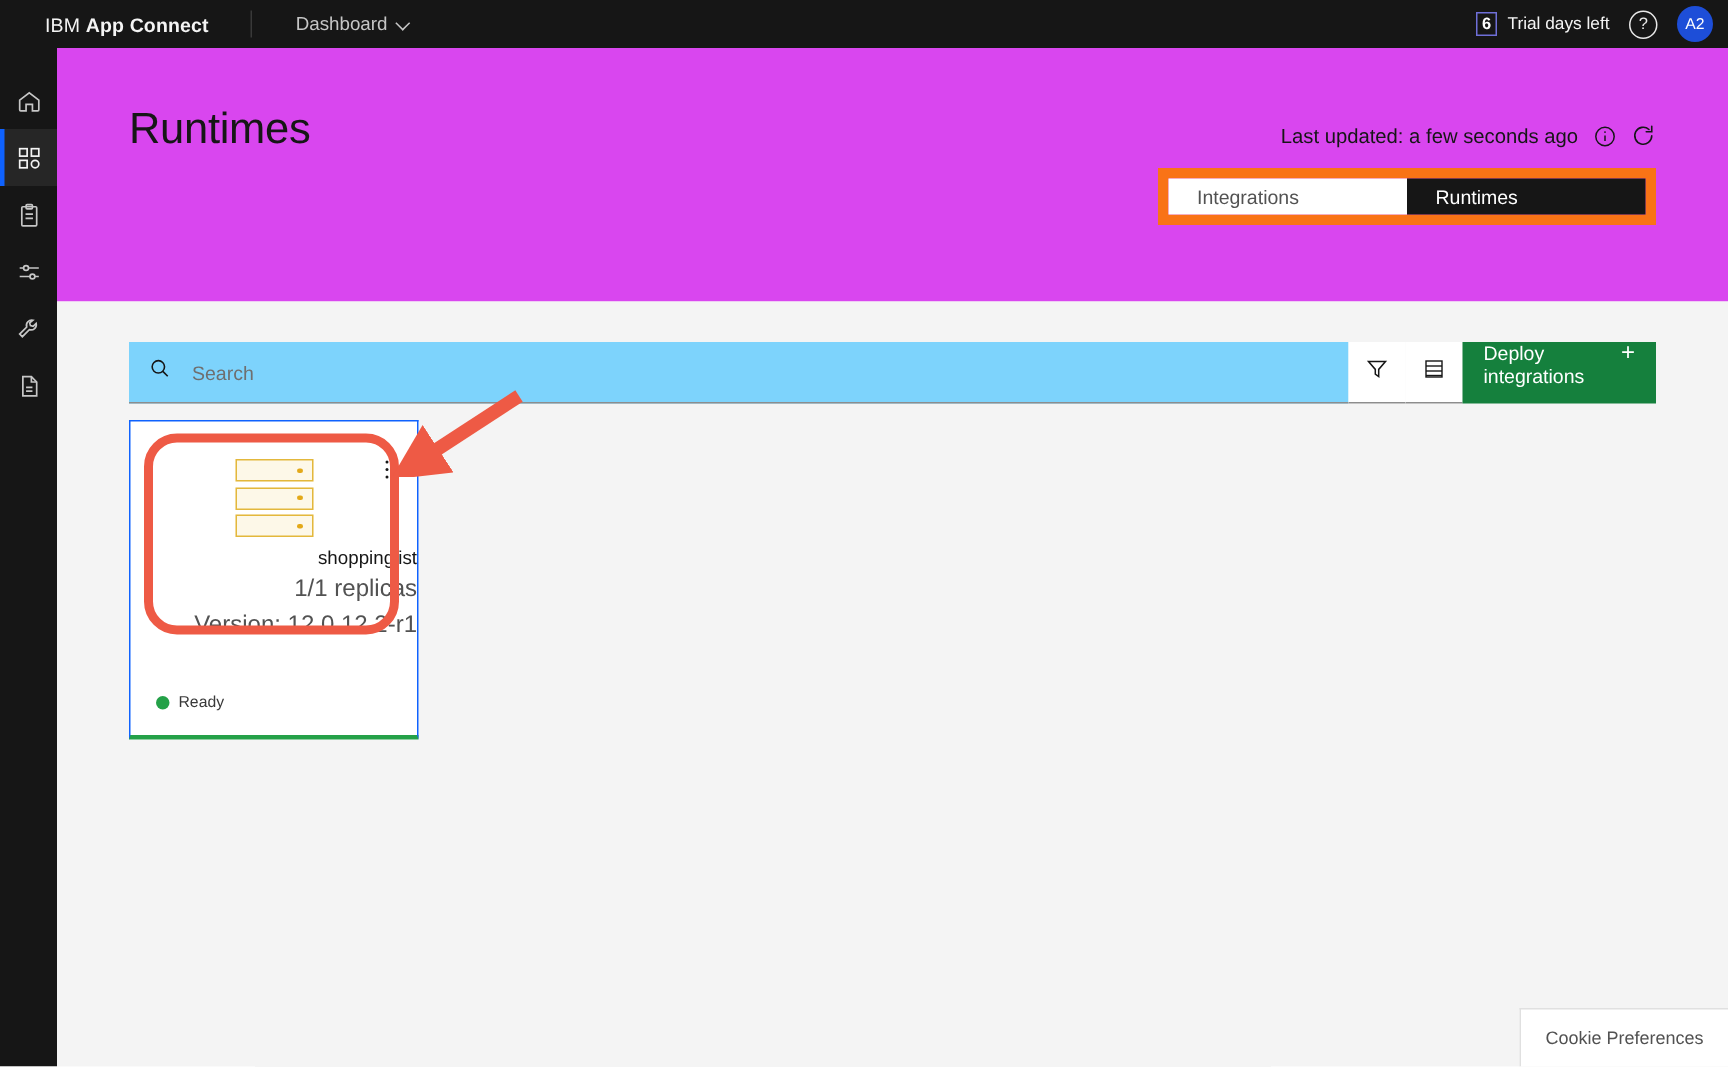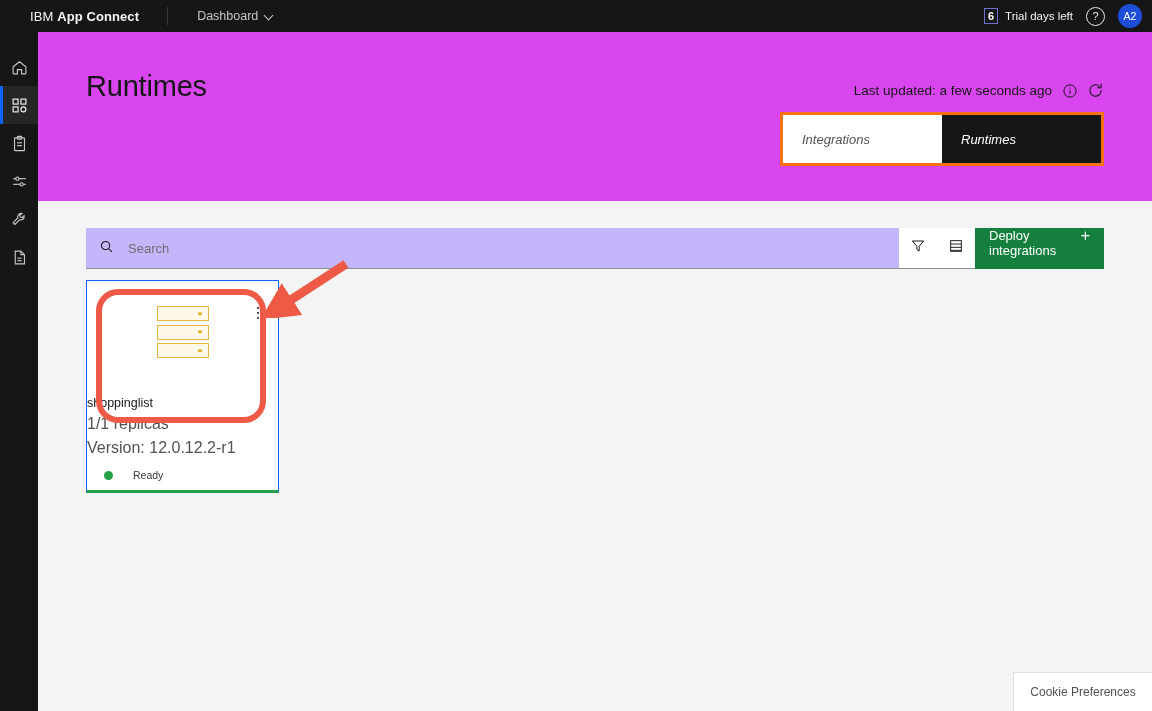--- a/index.html
+++ b/index.html
@@ -103,23 +103,22 @@
   }
   .updated-text { font-size: 13.5px; color: #161616; white-space: nowrap; }
   .icon-btn-plain {
     width: 17px; height: 17px; cursor: pointer;
     display: flex; align-items: center; justify-content: center;
   }
 
   
   .tabs {
     position: absolute; right: 48px; top: 80px;
-    display: flex; height: 54px;
-    border: 3px solid #f97316;
-    font-style: italic;
+    display: flex; height: 38px;
+    border: 7px solid #f97316;
   }
   .tab {
     display: flex; align-items: center;
     padding: 0 19px; font-size: 13px; cursor: pointer;
     min-width: 159px;
   }
   .tab.inactive { background: #ffffff; color: #525252; }
   .tab.active { background: #161616; color: #ffffff; }
 
   
@@ -128,21 +127,21 @@
     width: 1114px; height: 510px; background: #f4f4f4;
   }
 
   
   .toolbar {
     position: absolute; top: 27px; left: 48px;
     width: 1018px; height: 41px;
     display: flex; align-items: stretch;
   }
   .search-wrap {
-    flex: 1; background: #c4b5fd;
+    flex: 1; background: #7dd3fc;
     display: flex; align-items: center;
     border-bottom: 1px solid #8d8d8d;
     padding-left: 13px;
   }
   .search-input {
     flex: 1; border: none; outline: none;
     background: transparent; font-size: 13px; color: #161616;
     font-family: "Liberation Sans", sans-serif;
     padding-left: 14px;
   }
@@ -184,26 +183,26 @@
     width: 52px; height: 15px;
     background: #fdf8e8; border: 1.4px solid #e3b83c;
     position: relative;
   }
   .server-bar::after {
     content: ""; position: absolute; right: 6px; top: 50%;
     transform: translateY(-50%);
     width: 3.4px; height: 3.4px; border-radius: 50%;
     background: #e3a919;
   }
-  .card-meta { text-align: left; margin-top: 36px; }
+  .card-meta { text-align: right; margin-top: 5px; }
   .card-name { font-size: 12.5px; color: #161616; line-height: 1.45; }
   .card-sub { font-size: 16px; color: #525252; line-height: 1.5; }
   .card-status {
     height: 44px; display: flex; align-items: center;
-    gap: 20px; padding-left: 17px;
+    gap: 6px; padding-left: 17px;
   }
   .status-dot { width: 9px; height: 9px; border-radius: 50%; background: #24a148; }
   .status-label { font-size: 10.5px; color: #393939; }
 
   
   .anno-rect {
     position: absolute; top: 289px; left: 96px;
     width: 170px; height: 134px;
     border: 6px solid #ee5a45; border-radius: 22px;
     pointer-events: none; z-index: 20;

